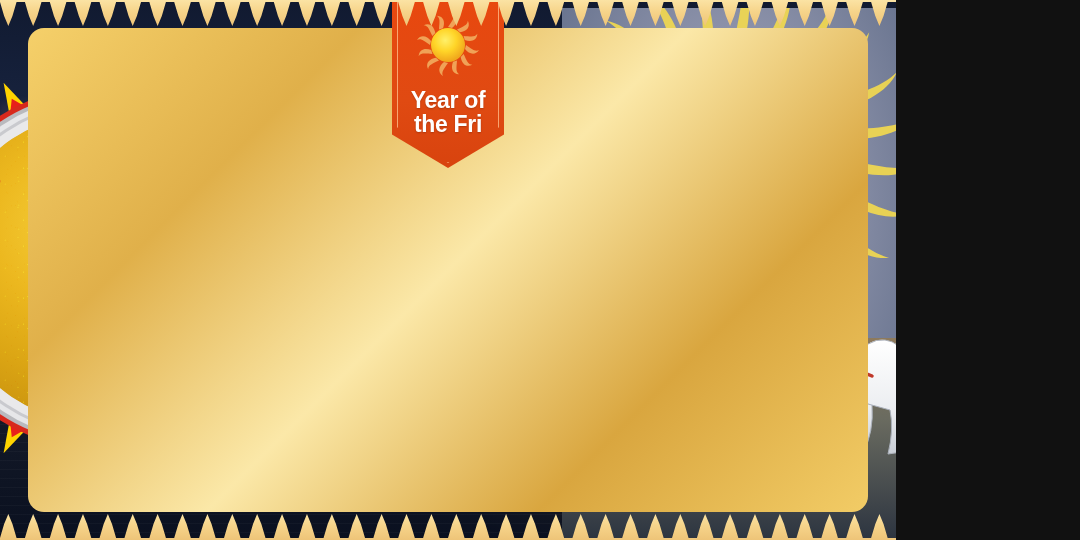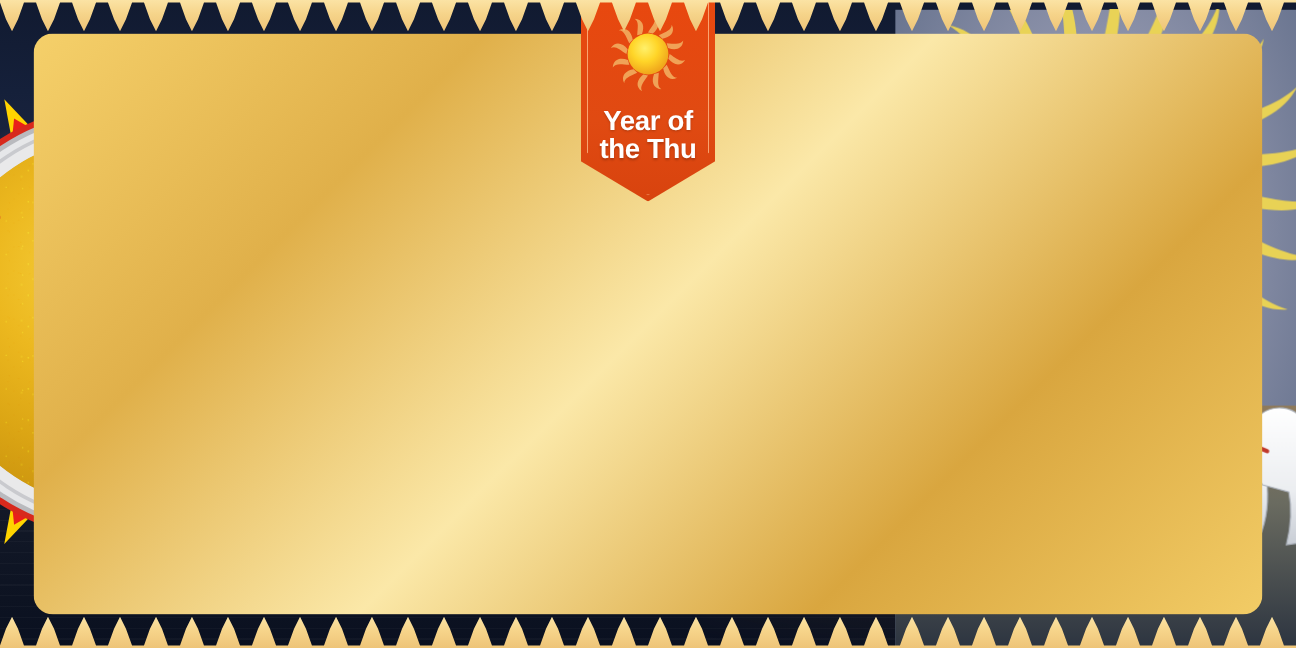--- a/index.html
+++ b/index.html
@@ -1,21 +1,21 @@
 <!DOCTYPE html>
 <html><head>
 <meta charset="utf-8">
 <style>
   * { margin:0; padding:0; box-sizing:border-box; }
   html,body{ background:#111; }
   body{ font-family:"Liberation Sans", sans-serif; }
 
   #banner{
     position:relative;
-    width:1080px; height:540px;
+    width:896px; height:540px;
     overflow:hidden;
     background:#0a0f1d;
   }
 
   
   .bg-sky{
     position:absolute; inset:0;
     background:
       linear-gradient(180deg,
         #111a30 0%,
@@ -728,21 +728,21 @@
         <use href="#flame" transform="rotate(210)"></use>
         <use href="#flame" transform="rotate(240)"></use>
         <use href="#flame" transform="rotate(270)"></use>
         <use href="#flame" transform="rotate(300)"></use>
         <use href="#flame" transform="rotate(330)"></use>
       </g>
       <circle cx="31" cy="31" r="17" fill="url(#sunc)"></circle>
     </svg>
     <div class="ribbon-text">
       <div>Year of</div>
-      <div>the Thu</div>
+      <div>the Fri</div>
     </div>
   </div>
 
   <div class="gold-frame"></div>
   <div class="arch-strip arch-top"></div>
   <div class="arch-strip arch-bottom"></div>
 
 </div>
 
 </body></html>

